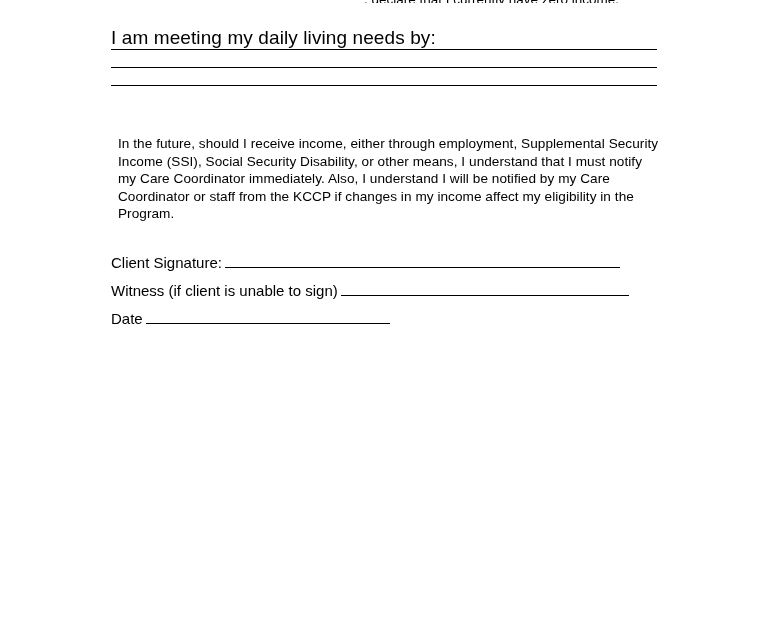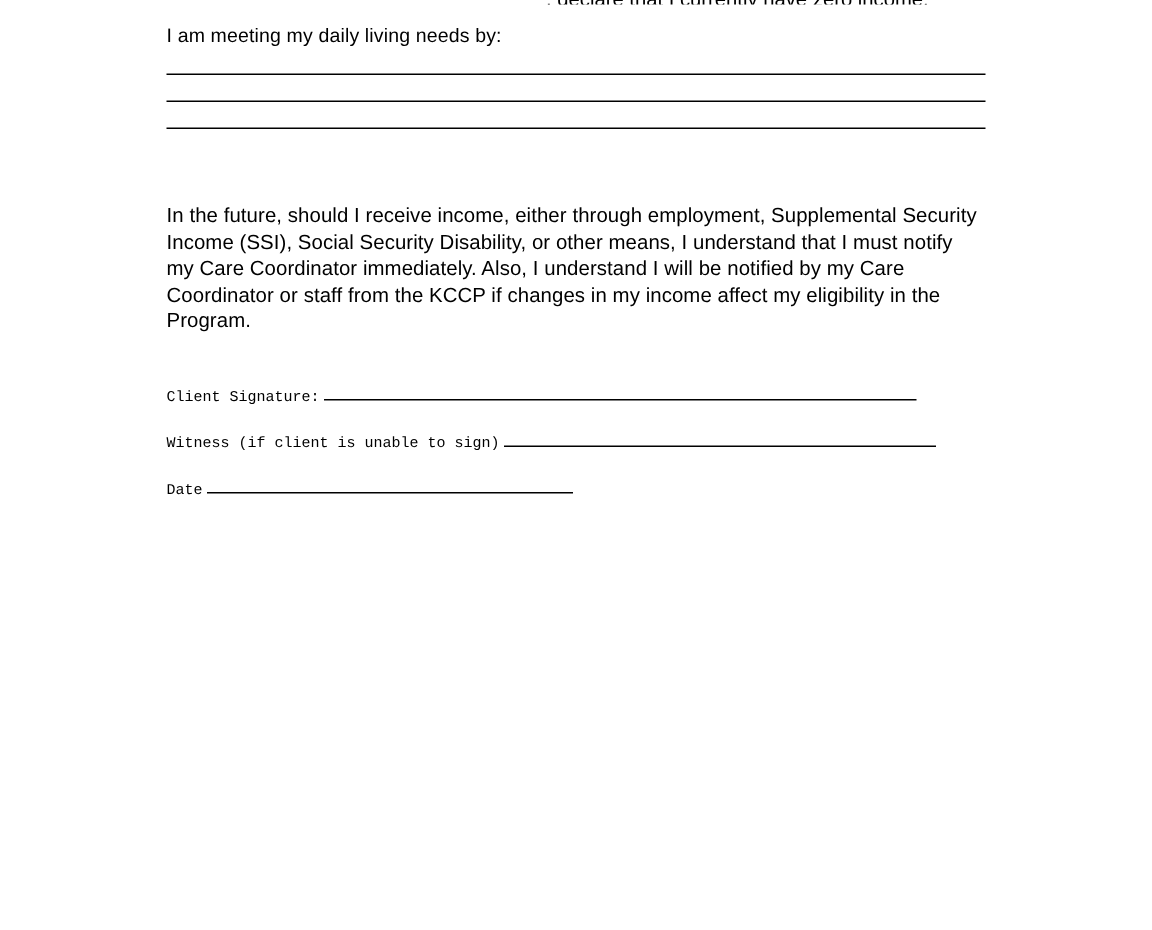--- a/index.html
+++ b/index.html
@@ -43,22 +43,22 @@
     width: 253px;
     border-bottom: 1px solid #000;
     vertical-align: bottom;
     height: 12px;
     margin-right: 0px;
   }
 
   .para-meeting {
     position: absolute;
     left: 111px;
-    top: 15px;
-    font-size: 13px;
+    top: 29px;
+    font-size: 19px;
     line-height: 18px;
     letter-spacing: 0.1px;
   }
 
   .write-lines {
     position: absolute;
     left: 111px;
     top: 49px;
     width: 546px;
   }
@@ -66,37 +66,36 @@
     height: 0;
     border-top: 1.6px solid #000;
     margin-bottom: 0;
   }
   .write-lines .gap {
     height: 17px;
   }
 
   .para-future {
     position: absolute;
-    left: 111px;
+    left: 118px;
     top: 135px;
     width: 542px;
     font-size: 13.6px;
     line-height: 17.6px;
     letter-spacing: 0.05px;
     text-align: left;
   }
 
   .sig-block {
     position: absolute;
     left: 111px;
     top: 255px;
     width: 560px;
-    font-size: 10px;
+    font-size: 15px;
     line-height: 15px;
-    font-family: Liberation Mono, monospace;
   }
   .sig-row {
     position: relative;
     white-space: nowrap;
   }
   .sig-row .label {
     display: inline-block;
     vertical-align: baseline;
   }
   .sig-row .rule-inline {

